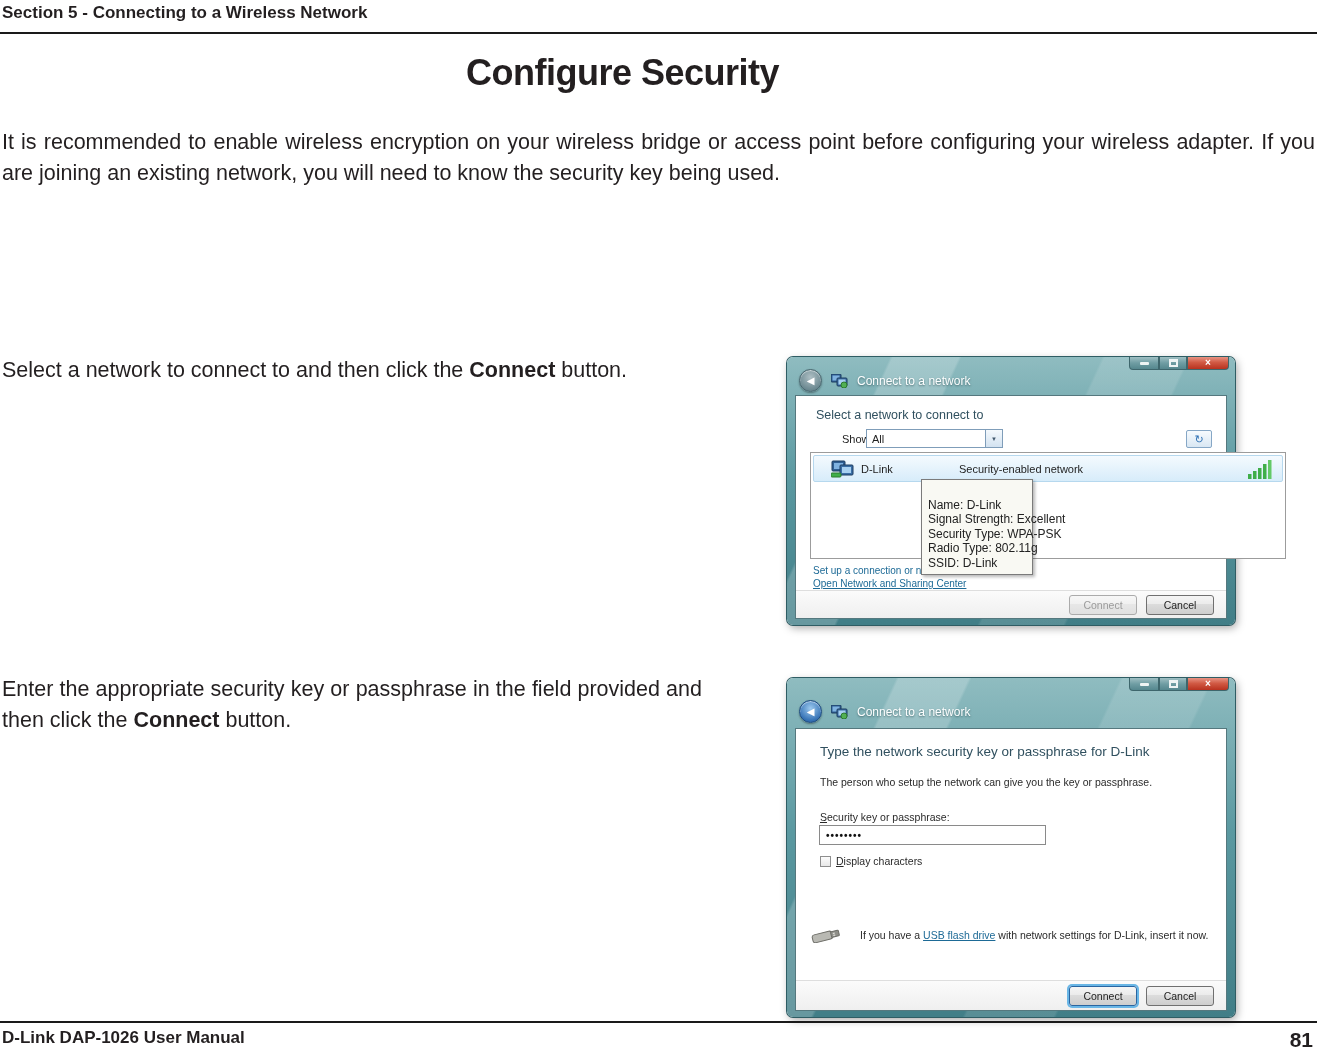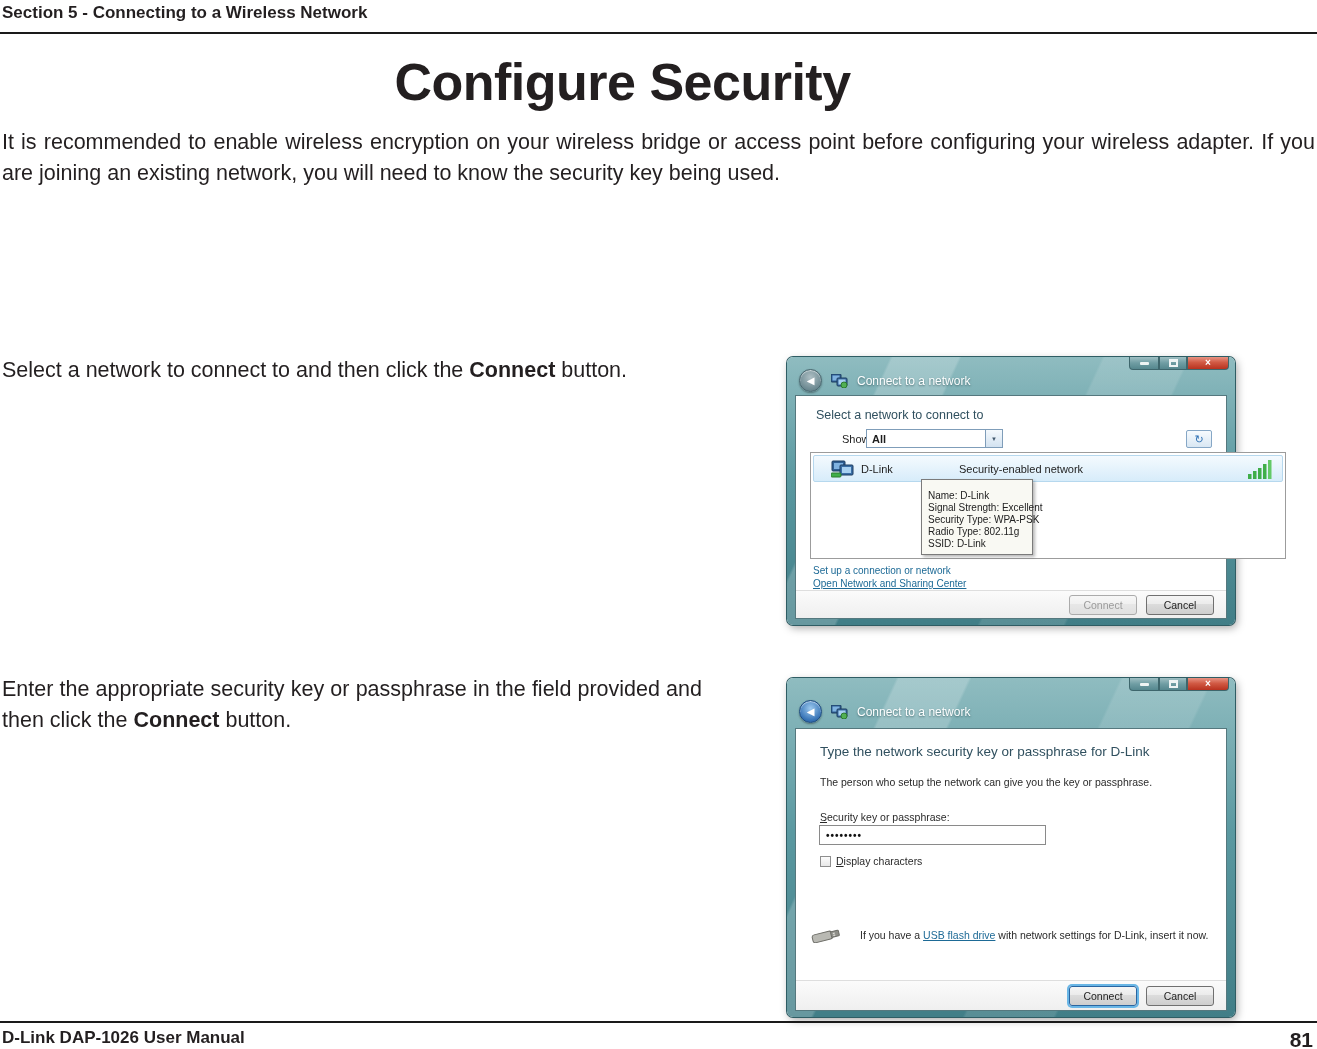--- a/index.html
+++ b/index.html
@@ -3,21 +3,21 @@
 <meta charset="utf-8">
 <style>
   * { margin:0; padding:0; box-sizing:border-box; }
   html,body { background:#fff; }
   body { font-family:"Liberation Sans", sans-serif; color:#231f20; }
   .page { position:relative; width:1317px; height:1049px; background:#fff; overflow:hidden; }
 
   
   .section-header { position:absolute; left:2px; top:3px; font-size:17px; font-weight:bold; }
   .rule-top { position:absolute; left:0; top:32px; width:1317px; height:2px; background:#1a1a1a; }
-  .doc-title { position:absolute; left:0; top:52px; width:1245px; text-align:center; font-size:52px; font-weight:bold; letter-spacing:-0.5px; }
+  .doc-title { position:absolute; left:0; top:52px; width:1245px; text-align:center; font-size:36px; font-weight:bold; letter-spacing:-0.5px; }
   .intro { position:absolute; left:2px; top:127px; width:1313px; font-size:21.5px; line-height:31px; text-align:justify; }
   .step { position:absolute; font-size:21.5px; line-height:31px; }
   .step1 { left:2px; top:355px; width:760px; }
   .step2 { left:2px; top:674px; width:700px; text-align:justify; }
   .b { font-weight:bold; }
   .rule-bottom { position:absolute; left:0; top:1021px; width:1317px; height:2px; background:#1a1a1a; }
   .footer-left { position:absolute; left:2px; top:1028px; font-size:17px; font-weight:bold; }
   .footer-page { position:absolute; right:4px; top:1028px; font-size:21px; font-weight:bold; }
 
   
@@ -54,37 +54,37 @@
 
   
   .win1 { left:787px; top:357px; width:448px; height:268px; }
   .win1 .win-controls { top:0; }
   .win1 .win-header { top:12px; }
   .win1 .win-inner { top:38px; }
   .d1-heading { position:absolute; left:20px; top:12px; font-size:12.5px; color:#30505f; }
   .d1-show-label { position:absolute; left:46px; top:37px; font-size:11px; color:#1e1e1e; }
   .combo { position:absolute; left:70px; top:33px; width:137px; height:19px; border:1px solid #7f9db9; background:#fff;
            display:flex; align-items:center; font-size:11px; color:#1e1e1e; }
-  .combo-text { padding-left:5px;font-weight:bold; }
+  .combo-text { padding-left:5px; }
   .combo-arrowbox { margin-left:auto; width:17px; height:100%; border-left:1px solid #7f9db9;
                     background:linear-gradient(#f4f9fd,#d3e2f0); display:flex; align-items:center; justify-content:center;
                     font-size:6px; color:#44596e; }
   .refresh-btn { position:absolute; right:14px; top:34px; width:26px; height:18px; border:1px solid #86a7c6; border-radius:2px;
                  background:linear-gradient(#f7fbfe,#d9e7f3); display:flex; align-items:center; justify-content:center;
                  font-size:11px; color:#2c6fb3; line-height:1; }
   .listbox { position:absolute; left:14px; top:56px; width:476px; height:107px; border:1px solid #9c9c9c; background:#fff; }
   .net-row { position:absolute; left:2px; right:2px; top:2px; height:27px; border:1px solid #b6d8ee; border-radius:2px;
              background:linear-gradient(#f4fafe,#d7ecfa); }
   .net-row-icon { position:absolute; left:17px; top:4px; }
   .net-name { position:absolute; left:47px; top:7px; font-size:11px; color:#1e1e1e; }
   .net-type { position:absolute; left:145px; top:7px; font-size:11px; color:#1e1e1e; }
   .net-bars { position:absolute; right:8px; top:4px; }
-  .tooltip { position:absolute; left:110px; top:26px; width:112px; padding:10px 6px 4px;
+  .tooltip { position:absolute; left:110px; top:26px; width:112px; padding:18px 6px 4px;
              background:#f9f9f3; border:1px solid #7b7b7b; box-shadow:2px 2px 3px rgba(0,0,0,.28);
-             font-size:10px; line-height:1.2; color:#222; white-space:nowrap; z-index:3; }
+             font-size:12px; line-height:1.2; color:#222; white-space:nowrap; z-index:3; }
   .d1-links { position:absolute; left:17px; top:168px; font-size:10px; line-height:13px; }
   .link { color:#1d6a96; }
   .link-underline { text-decoration:underline; }
 
   
   .win2 { left:787px; top:678px; width:448px; height:339px; }
   .win2 .win-controls { top:0; }
   .win2 .win-header { top:22px; }
   .win2 .win-inner { top:50px; }
   .win2 .win-footerbar { height:30px; }

